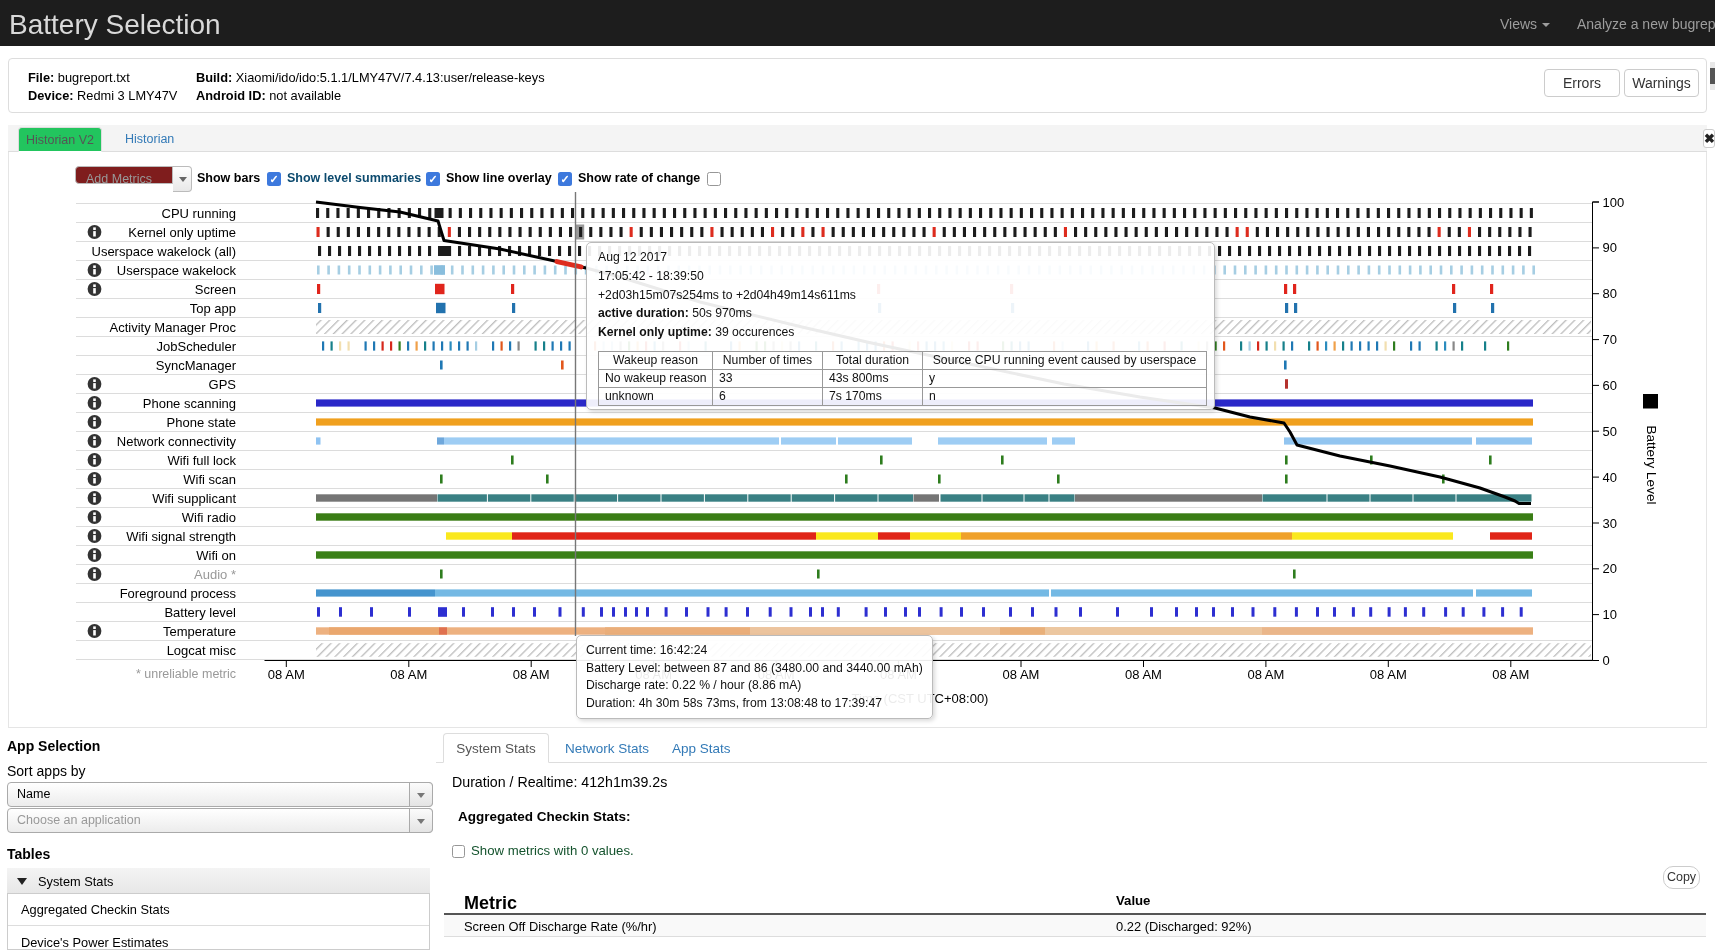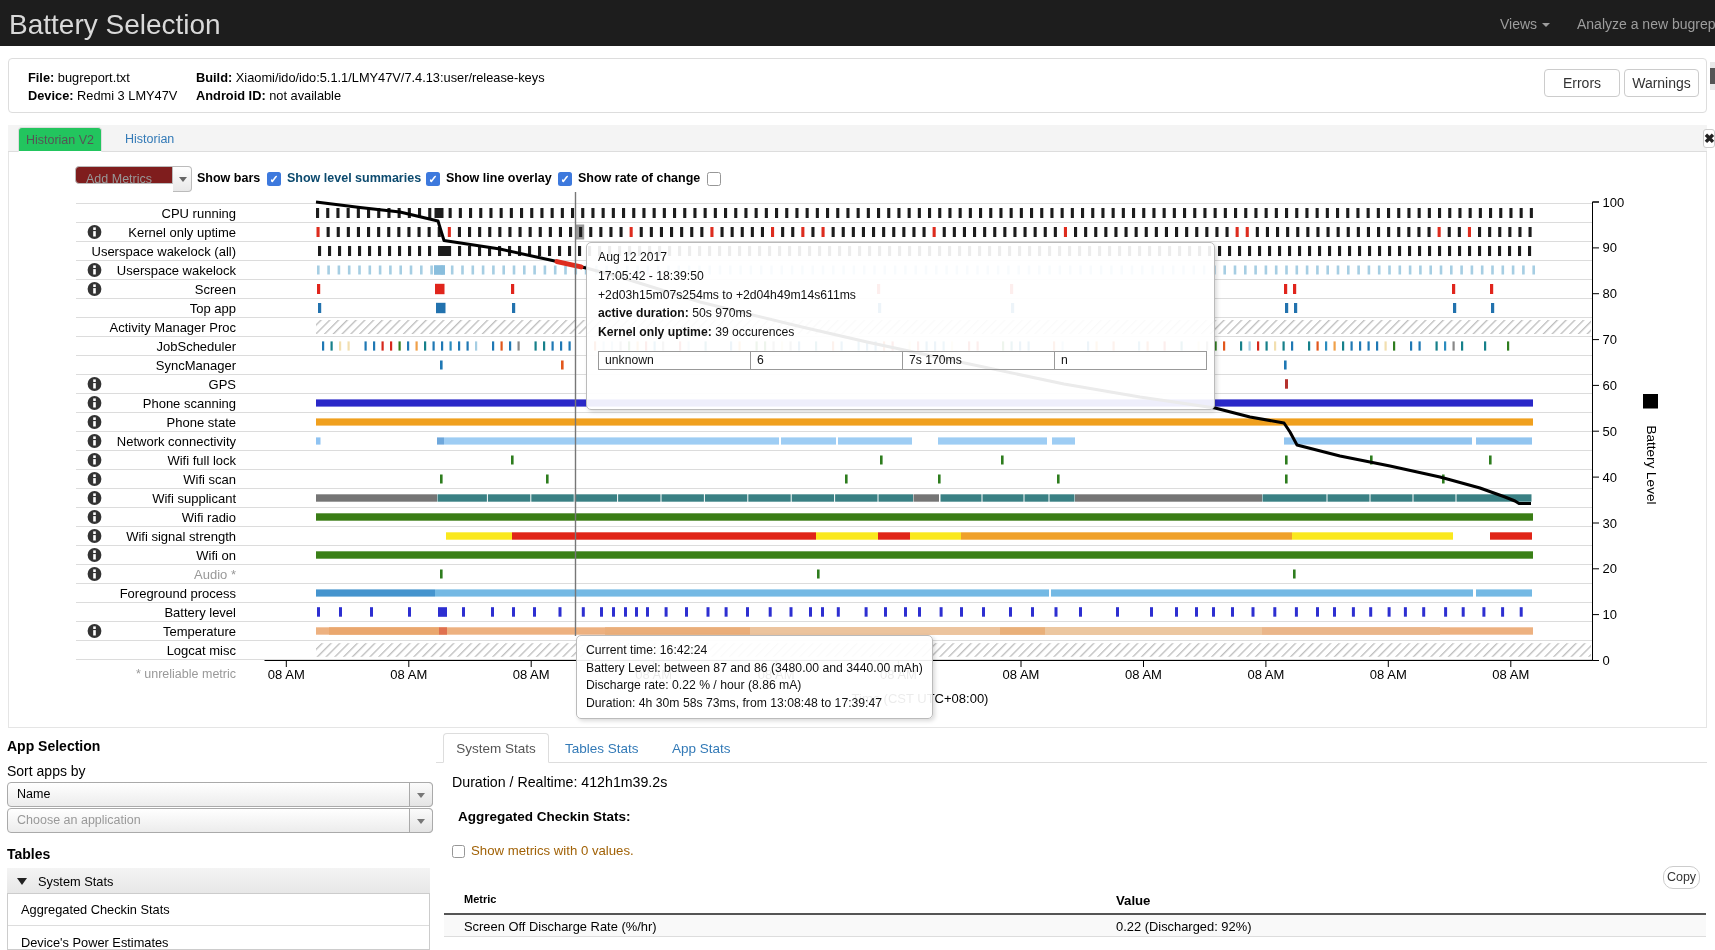--- a/index.html
+++ b/index.html
@@ -947,20 +947,32 @@
 <text x="1647" y="465" transform="rotate(90 1647 465)" text-anchor="middle" font-size="13.5" fill="#000">Battery Level</text>
 <path d="M316,202 L360,207.5 L400,212 L438,221 L444,240.5 L500,249 L557,261.5 L586,268 L620,277 L700,302 L802,327 L867,342 L960,362 L1064,384 L1140,397 L1215,408 L1250,417 L1284,423 L1290,432 L1297,445 L1340,456 L1390,466 L1440,477 L1480,488 L1505,497 L1515,501 L1519,503.5 L1531,503.5" fill="none" stroke="#000" stroke-width="3" stroke-linejoin="round"></path>
 <path d="M557,261.6 L581,266.9" fill="none" stroke="#dd2c1e" stroke-width="5" stroke-linecap="round"></path>
 <line x1="575.5" y1="192" x2="575.5" y2="636" stroke="#777" stroke-width="1.4"></line>
 </svg>
 
 <div class="abs" style="left:586px;top:242px;width:629px;height:168px;background:rgba(255,255,255,0.92);border:1px solid #bbb;border-radius:5px;box-shadow:2px 2px 4px rgba(0,0,0,0.15);padding:5px 11px;font-size:12.2px;color:#111;line-height:18.8px">
 Aug 12 2017<br>17:05:42 - 18:39:50<br>+2d03h15m07s254ms to +2d04h49m14s611ms<br><b>active duration:</b> 50s 970ms<br><b>Kernel only uptime:</b> 39 occurences
 <table class="tt" style="margin-top:9px;table-layout:fixed;width:609px">
 <tbody>
+        <tr>
+          <th style="text-align:center;width:114px">Wakeup reason</th>
+          <th style="text-align:center;width:110px">Number of times</th>
+          <th style="text-align:center;width:100px">Total duration</th>
+          <th style="text-align:center">Source CPU running event caused by userspace</th>
+        </tr>
+<tr>
+          <td>No wakeup reason</td>
+          <td>33</td>
+          <td>43s 800ms</td>
+          <td>y</td>
+        </tr>
 <tr>
           <td>unknown</td>
           <td>6</td>
           <td>7s 170ms</td>
           <td>n</td>
         </tr>
 </tbody>
     </table>
 </div>
 
@@ -980,24 +992,24 @@
 <div class="abs" style="left:7px;top:868px;width:423px;height:82px;border:1px solid #ccc;background:#fff"></div>
 <div class="abs" style="left:7px;top:868px;width:423px;height:26px;background:linear-gradient(#f4f4f4,#e7e7e7);border-bottom:1px solid #ccc"></div>
 <div class="abs" style="left:17px;top:878px;width:0;height:0;border-left:5.5px solid transparent;border-right:5.5px solid transparent;border-top:7px solid #222"></div>
 <div class="abs" style="left:38px;top:874px;font-size:12.8px;color:#000">System Stats</div>
 <div class="abs" style="left:21px;top:902px;font-size:12.8px;color:#000">Aggregated Checkin Stats</div>
 <div class="abs" style="left:8px;top:925px;width:421px;height:1px;background:#ddd"></div>
 <div class="abs" style="left:21px;top:935px;font-size:12.8px;color:#000">Device's Power Estimates</div>
 
 <div class="abs" style="left:436px;top:762px;width:1271px;height:1px;background:#ddd"></div>
 <div class="abs" style="left:443px;top:733px;width:106px;height:30px;background:#fff;border:1px solid #ddd;border-bottom:1px solid #fff;border-radius:4px 4px 0 0;font-size:13.5px;color:#555;text-align:center;line-height:29px">System Stats</div>
-<div class="abs" style="left:565px;top:741px;font-size:13.5px;color:#337ab7">Tables Stats</div>
+<div class="abs" style="left:565px;top:741px;font-size:13.5px;color:#337ab7">Network Stats</div>
 <div class="abs" style="left:672px;top:741px;font-size:13.5px;color:#337ab7">App Stats</div>
 <div class="abs" style="left:452px;top:774px;font-size:14.2px;color:#000">Duration / Realtime: 412h1m39.2s</div>
 <div class="abs" style="left:458px;top:809px;font-size:13.5px;font-weight:bold;color:#000">Aggregated Checkin Stats:</div>
 <div class="cb off abs" style="left:452px;top:845px;width:13px;height:13px"></div>
-<div class="abs" style="left:471px;top:843px;font-size:13.2px;color:#a16207">Show metrics with 0 values.</div>
+<div class="abs" style="left:471px;top:843px;font-size:13.2px;color:#14532d">Show metrics with 0 values.</div>
 <div class="btn abs" style="left:1663px;top:866px;width:37px;height:23px;line-height:21px;font-size:12.5px;border-radius:10px">Copy</div>
-<div class="abs" style="left:464px;top:893px;font-size:11px;font-weight:bold;color:#000">Metric</div>
+<div class="abs" style="left:464px;top:893px;font-size:18px;font-weight:bold;color:#000">Metric</div>
 <div class="abs" style="left:1116px;top:893px;font-size:13.2px;font-weight:bold;color:#000">Value</div>
 <div class="abs" style="left:444px;top:913px;width:1262px;height:2px;background:#555"></div>
 <div class="abs" style="left:444px;top:915px;width:1262px;height:22px;background:#f9f9f9;border-bottom:1px solid #ddd"></div>
 <div class="abs" style="left:464px;top:919px;font-size:12.9px;color:#000">Screen Off Discharge Rate (%/hr)</div>
 <div class="abs" style="left:1116px;top:919px;font-size:12.9px;color:#000">0.22 (Discharged: 92%)</div>
 </body></html>

